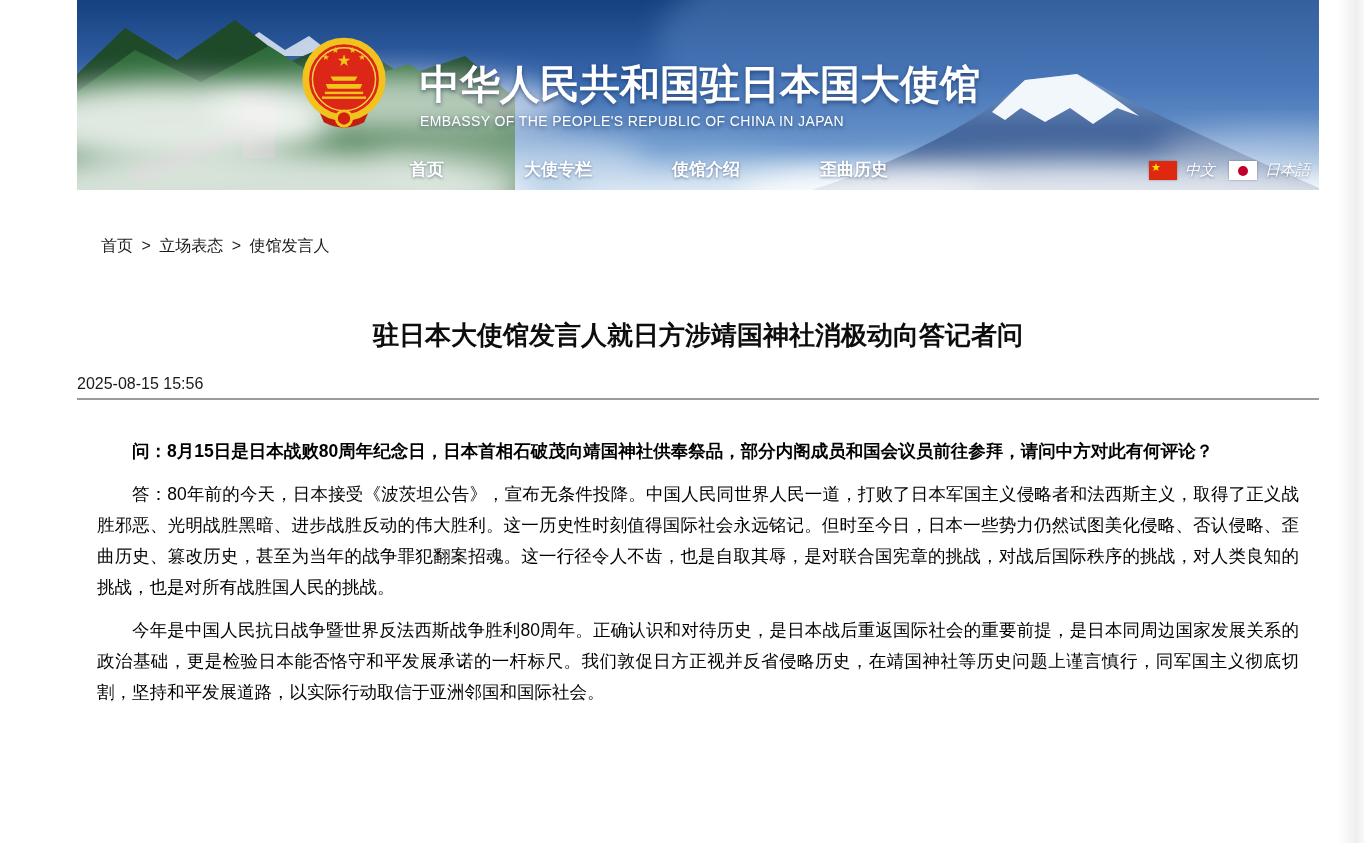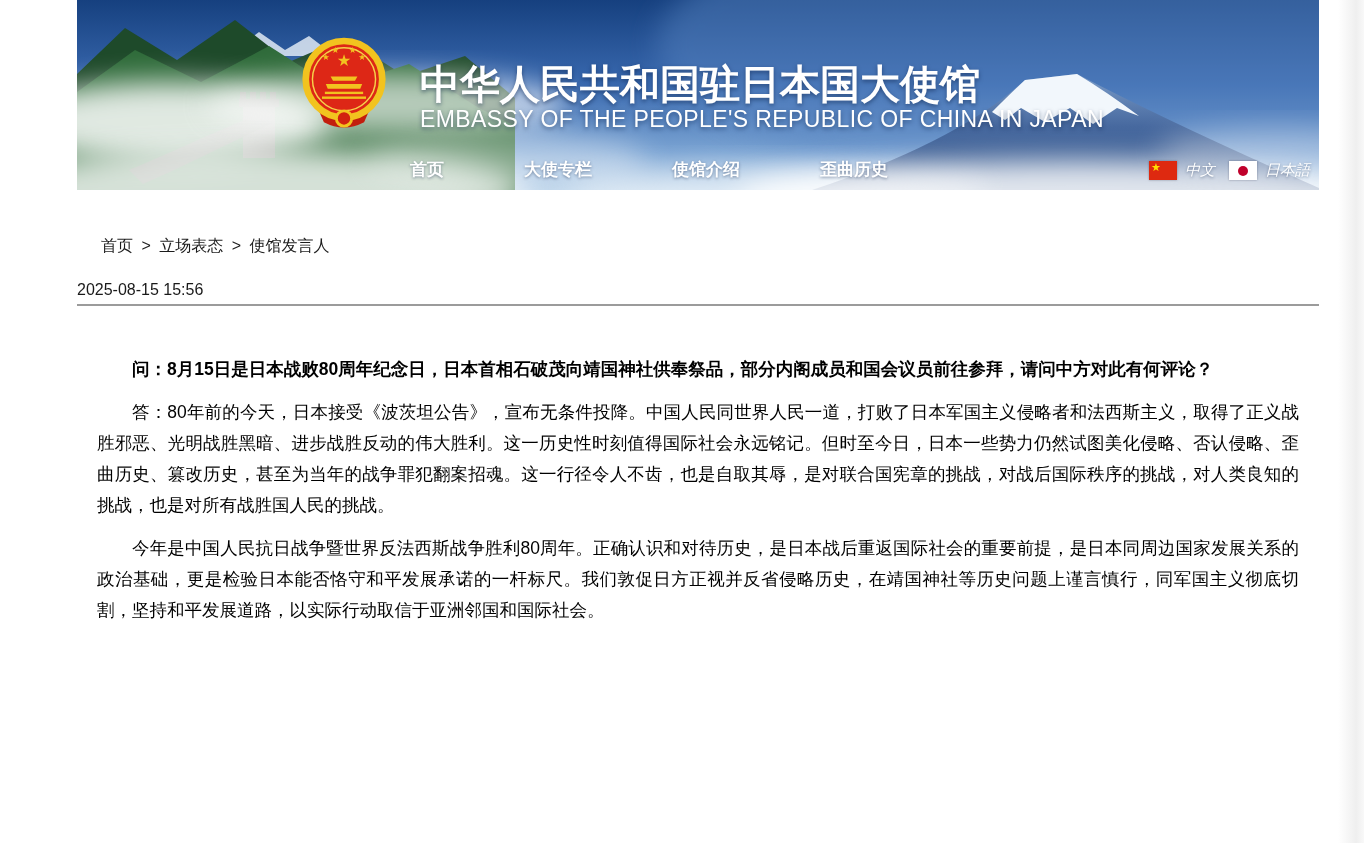--- a/index.html
+++ b/index.html
@@ -11,21 +11,21 @@
   .banner { position:absolute; left:77px; top:0; width:1242px; height:190px; overflow:hidden;
             background:linear-gradient(180deg,#16407f 0%,#3a6ab0 45%,#7ba4d3 80%,#b9d2e9 100%); }
   .banner-art { position:absolute; inset:0; }
   .banner-art svg { display:block; width:100%; height:100%; }
 
   .emblem { position:absolute; left:223px; top:33px; width:88px; height:104px; }
 
   .site-title { position:absolute; left:343px; top:62px; color:#fff;
                 text-shadow:0 2px 4px rgba(8,28,66,.5); }
   .site-title .zh { font-size:40px; font-weight:bold; letter-spacing:0px; line-height:44px; }
-  .site-title .en { font-size:23px; letter-spacing:.4px; }
+  .site-title .en { font-size:14px; letter-spacing:.4px; margin-top:7px; }
 
   .banner-nav { position:absolute; left:0; top:155px; width:100%; height:28px;
                 display:flex; align-items:center; padding-left:333px; gap:80px; }
   .nav-item { color:#fff; font-size:17px; font-weight:bold; cursor:pointer; white-space:nowrap;
               text-shadow:0 1px 3px rgba(8,28,66,.45); }
 
   .langs { position:absolute; right:9px; top:161px; display:flex; align-items:center; gap:14px; }
   .lang-item { display:flex; align-items:center; gap:8px; cursor:pointer; }
   .flag { position:relative; width:28px; height:19px; display:inline-block;
           box-shadow:0 0 2px rgba(0,0,30,.35); overflow:hidden; }
@@ -45,21 +45,21 @@
   .content { position:absolute; left:77px; top:190px; width:1242px; }
   .breadcrumb { margin:46px 0 0 24px; font-size:16px; color:#1c1c1c; }
   .bc-item { color:#1c1c1c; }
   .bc-sep { color:#1c1c1c; padding:0 4px; }
 
   .article-title { margin-top:62px; text-align:center; font-size:26px; font-weight:bold;
                    color:#0d0d0d; line-height:32px; }
   .article-date { margin-top:24px; text-align:left; font-size:16px; color:#1a1a1a; }
   .divider { margin-top:5px; height:0; border-bottom:2px solid #9b9b9b; }
 
-  .article-body { margin-top:48px; padding:0 20px; color:#000; font-size:17.5px;
+  .article-body { margin-top:36px; padding:0 20px; color:#000; font-size:17.5px;
                   line-height:31px; text-align:justify; }
   .article-body p { text-indent:2em; margin-bottom:12px; }
   .article-body p.bold { font-weight:bold; }
 </style>
 </head>
 <body>
 
 <div class="page">
 
   <div class="banner">
@@ -166,20 +166,21 @@
         </span>
       </div>
   </div>
 
   <div class="right-shade"></div>
 
   <div class="content">
     <div class="breadcrumb"><span class="bc-item">首页</span><span class="bc-sep"> &gt; </span><span class="bc-item">立场表态</span><span class="bc-sep"> &gt; </span><span class="bc-item">使馆发言人</span></div>
 
     <article>
+      <h1 class="article-title">驻日本大使馆发言人就日方涉靖国神社消极动向答记者问</h1>
       <div class="article-date">2025-08-15 15:56</div>
       <div class="divider"></div>
       <div class="article-body">
           <p class="bold">问：8月15日是日本战败80周年纪念日，日本首相石破茂向靖国神社供奉祭品，部分内阁成员和国会议员前往参拜，请问中方对此有何评论？</p>
           <p class="">答：80年前的今天，日本接受《波茨坦公告》，宣布无条件投降。中国人民同世界人民一道，打败了日本军国主义侵略者和法西斯主义，取得了正义战胜邪恶、光明战胜黑暗、进步战胜反动的伟大胜利。这一历史性时刻值得国际社会永远铭记。但时至今日，日本一些势力仍然试图美化侵略、否认侵略、歪曲历史、篡改历史，甚至为当年的战争罪犯翻案招魂。这一行径令人不齿，也是自取其辱，是对联合国宪章的挑战，对战后国际秩序的挑战，对人类良知的挑战，也是对所有战胜国人民的挑战。</p>
           <p class="">今年是中国人民抗日战争暨世界反法西斯战争胜利80周年。正确认识和对待历史，是日本战后重返国际社会的重要前提，是日本同周边国家发展关系的政治基础，更是检验日本能否恪守和平发展承诺的一杆标尺。我们敦促日方正视并反省侵略历史，在靖国神社等历史问题上谨言慎行，同军国主义彻底切割，坚持和平发展道路，以实际行动取信于亚洲邻国和国际社会。</p>
         </div>
     </article>
   </div>
 

